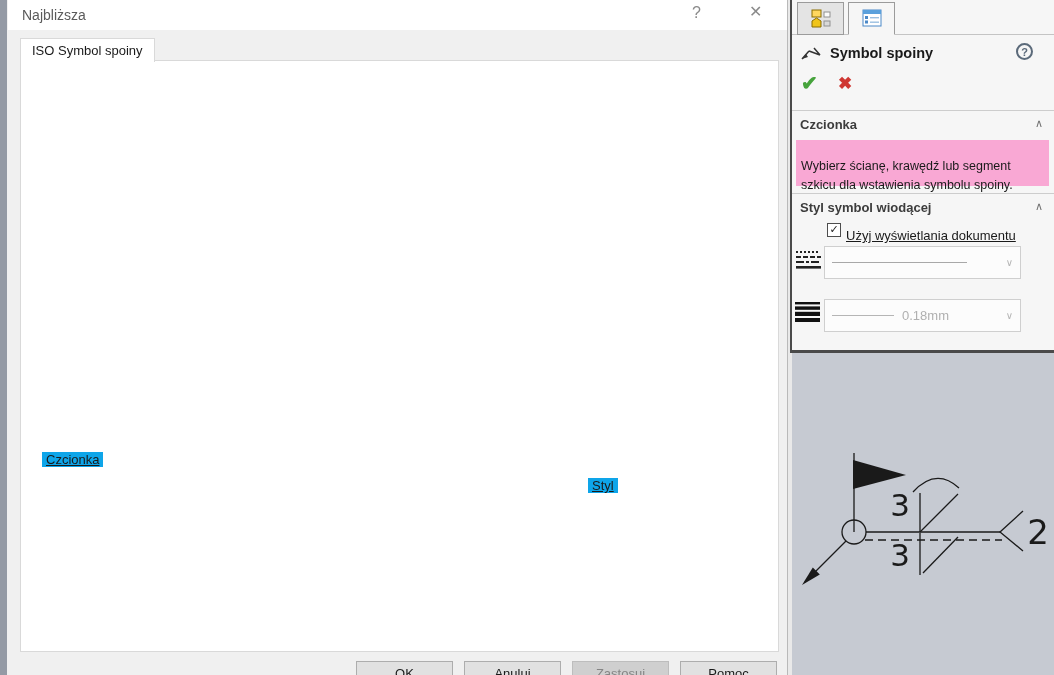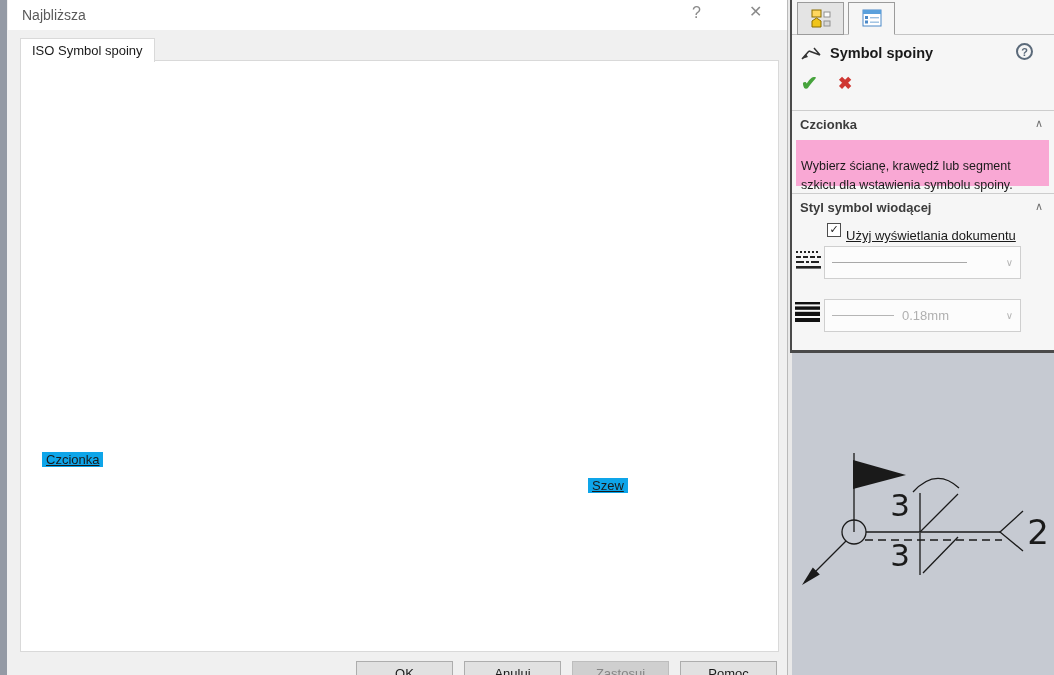--- a/index.html
+++ b/index.html
@@ -164,21 +164,21 @@
   <div class="abs cb dimmed" style="left:571px;top:429px;"></div>
   <div class="abs lbl dim" style="left:590px;top:429px;">Wewnątrz</div>
 
   <div class="abs gbox" style="left:30px;top:459px;width:387px;height:53px;"></div>
   <div class="abs glabel lbl" style="left:42px;top:452px;">Czcionka</div>
   <div class="abs cb on" style="left:50px;top:480px;"></div>
   <div class="abs lbl" style="left:69px;top:481px;">Użyj czcionki dokumentu</div>
   <div class="abs btn dis" style="left:284px;top:473px;width:124px;height:28px;">Czcionka...</div>
 
   <div class="abs gbox" style="left:580px;top:485px;width:190px;height:88px;"></div>
-  <div class="abs glabel lbl" style="left:588px;top:478px;">Szew</div>
+  <div class="abs glabel lbl" style="left:588px;top:478px;">Styl</div>
 
   <div class="abs btn" style="left:588px;top:502px;width:30px;height:30px;">
     <svg width="20" height="20" viewBox="0 0 20 20">
       <rect x="3" y="7" width="9" height="11" fill="#fff" stroke="#808080"></rect>
       <polyline points="9,5 15,2" fill="none" stroke="#1a1a1a" stroke-width="1.4"></polyline>
       <polyline points="11,11 18,15" fill="none" stroke="#0a8a8a" stroke-width="1.4"></polyline>
       <polygon points="15,2 12,2.6 14.4,4.6" fill="#1a1a1a"></polygon>
     </svg>
   </div>
   <div class="abs btn" style="left:624px;top:502px;width:30px;height:30px;">

